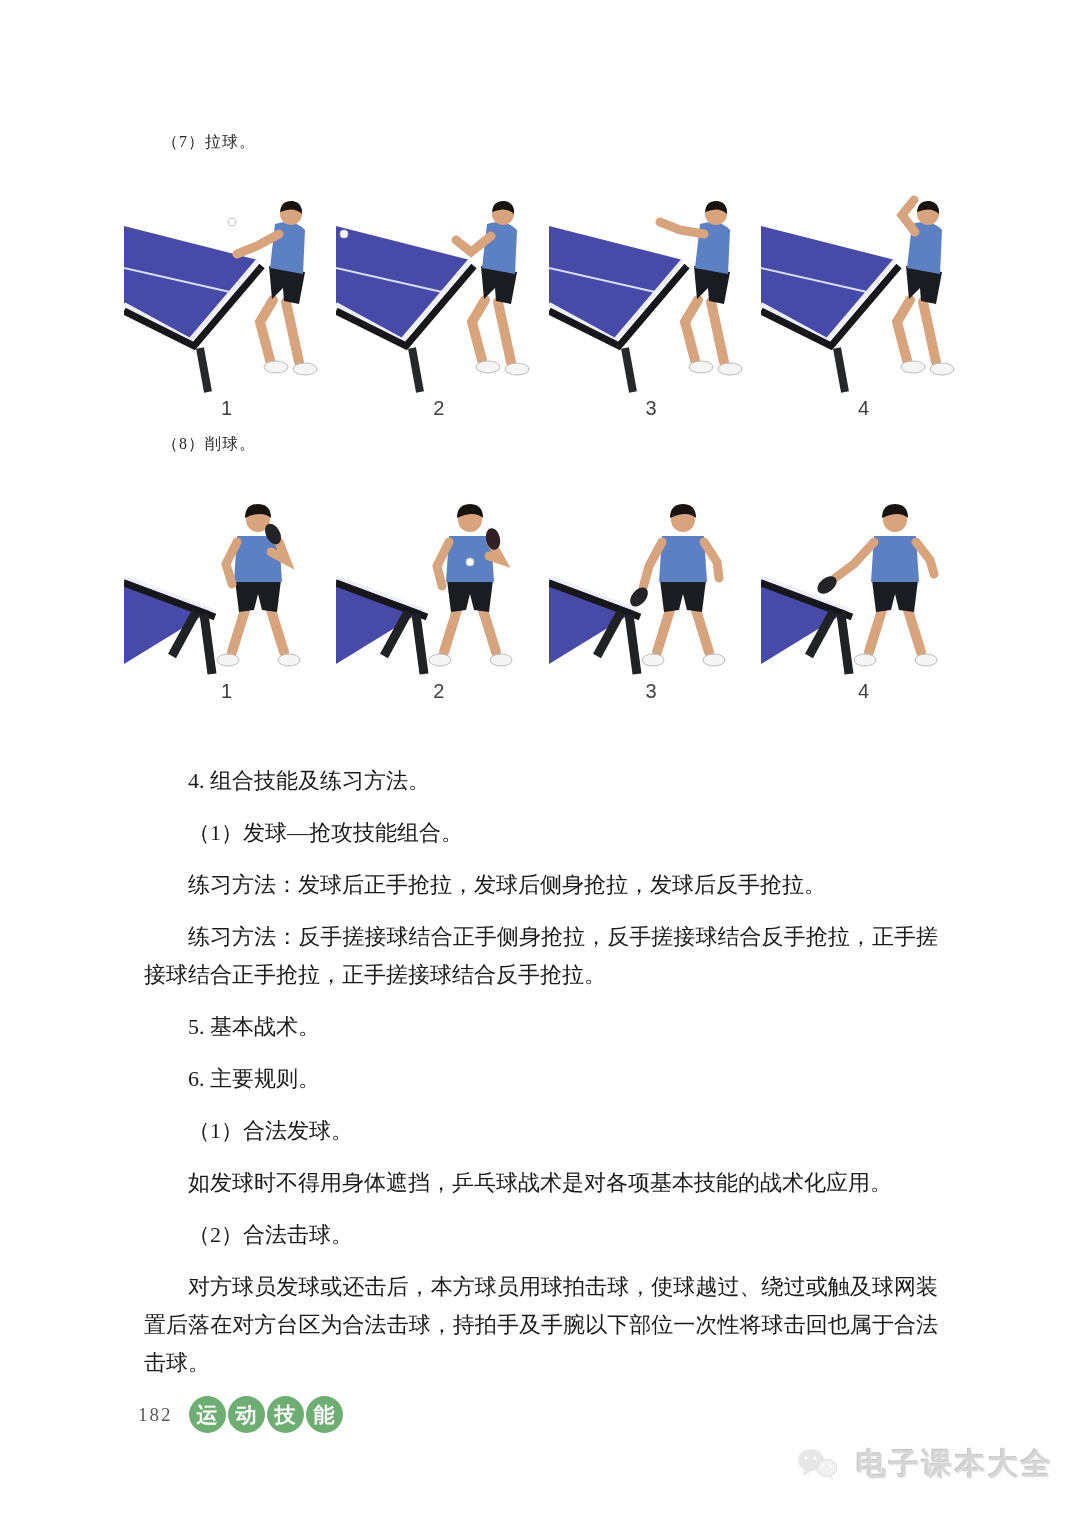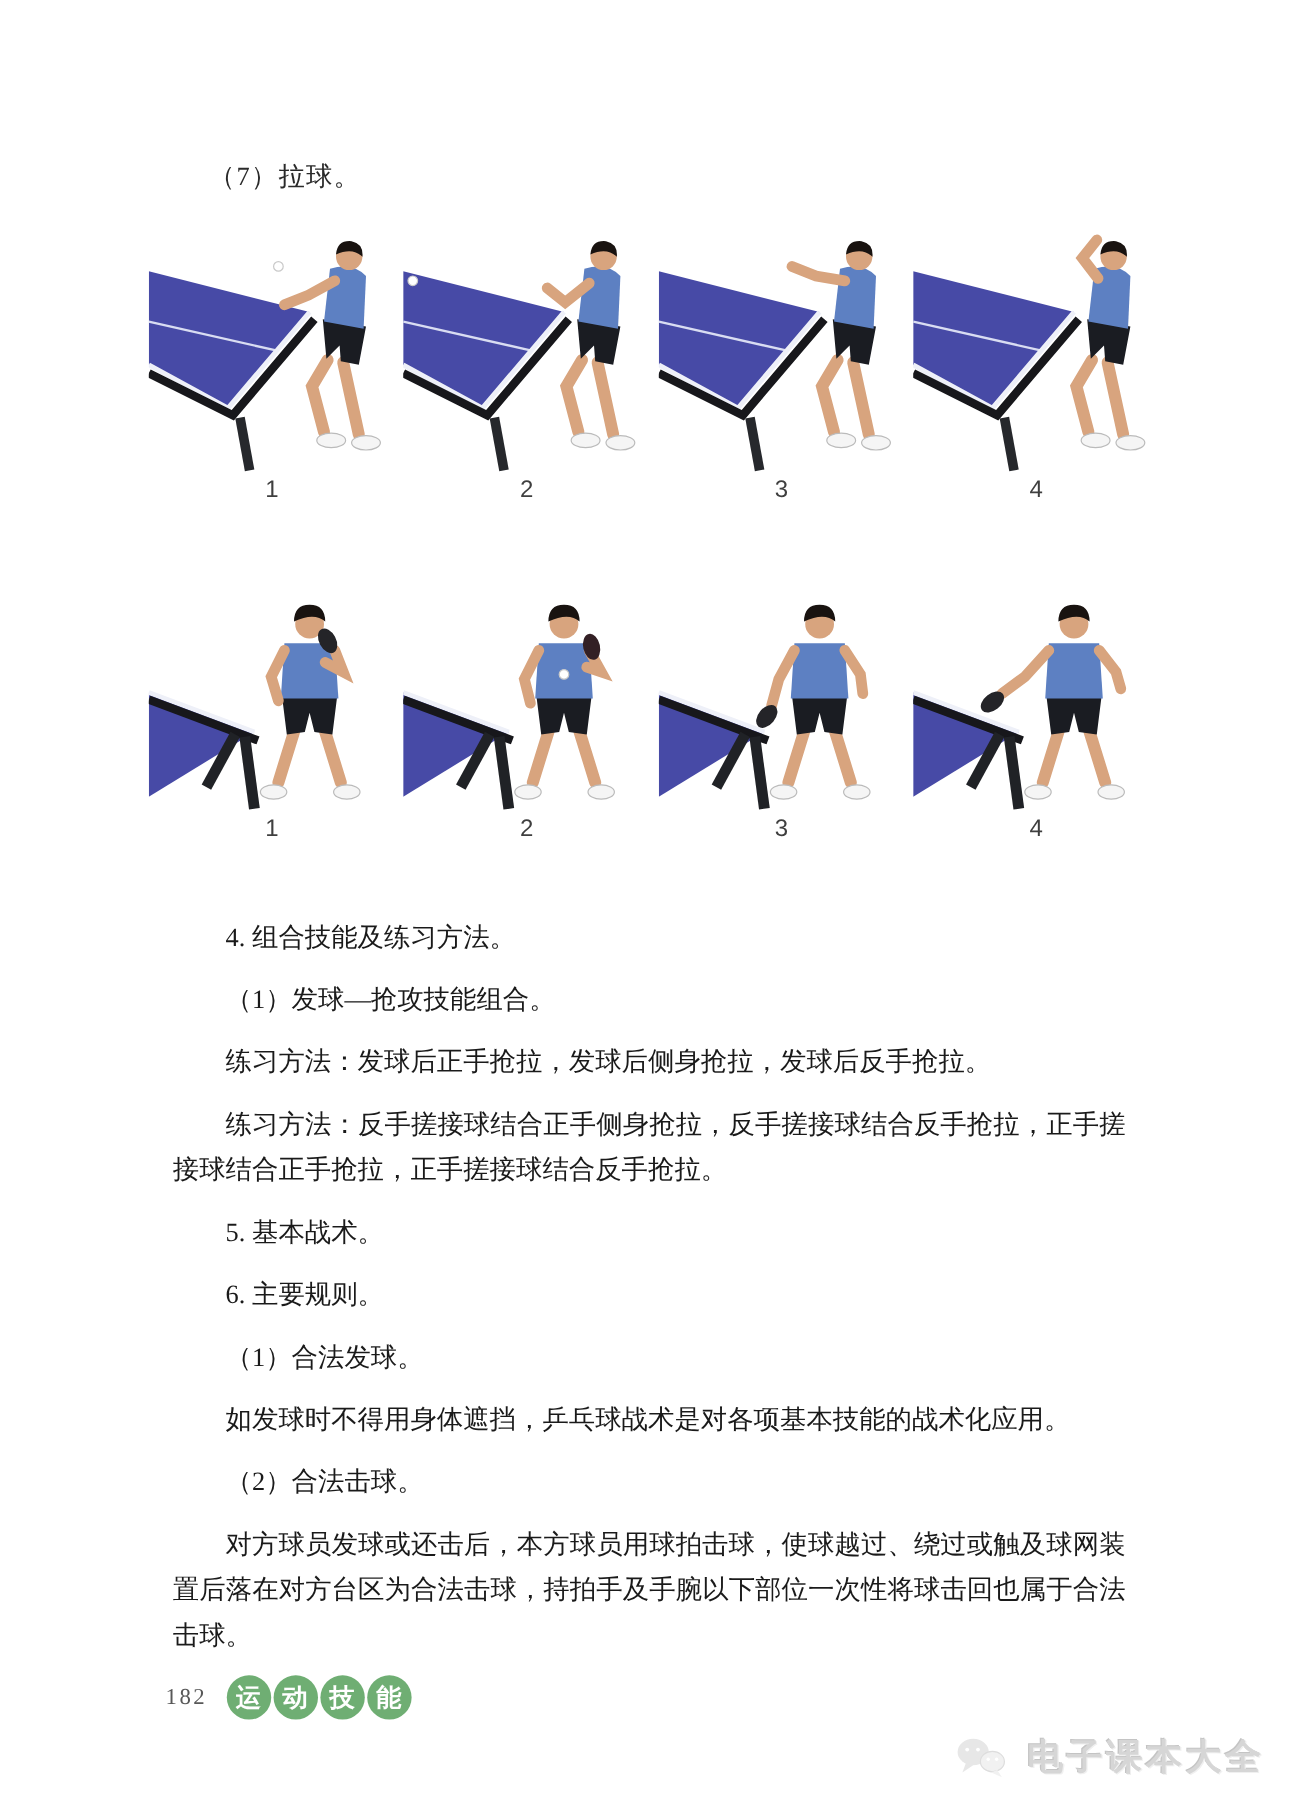--- a/index.html
+++ b/index.html
@@ -3,21 +3,21 @@
 <meta charset="utf-8">
 <style>
   * { margin:0; padding:0; box-sizing:border-box; }
   html,body { background:#ffffff; }
   .page {
     position:relative; width:1080px; height:1516px; background:#ffffff;
     font-family:"Liberation Serif","DejaVu Serif",serif; color:#1c1c1c; overflow:hidden;
   }
   .sec-heading {
     position:absolute; left:130px; width:830px;
-    font-size:22px; letter-spacing:1px; color:#2a2a2a; text-indent:2em;
+    font-size:16px; letter-spacing:1px; color:#2a2a2a; text-indent:2em;
   }
   .fig-row {
     position:absolute; left:124px; width:842px;
     display:flex; justify-content:space-between;
   }
   .fig { display:flex; flex-direction:column; align-items:center; }
   .fig-caption {
     font-family:"Liberation Sans","DejaVu Sans",sans-serif;
     font-size:20px; color:#3f3f3f; margin-top:3px;
   }
@@ -149,20 +149,21 @@
           <path d="M151,54 Q170,48 181,60 L179,104 L146,98 Z" fill="#5d80c2"></path>
           <circle cx="167" cy="44" r="11" fill="#d8a47e"></circle>
           <path d="M156,42 Q157,30 169,31 Q179,33 178,44 Q170,36 156,42 Z" fill="#191310"></path>
           <path d="M154,62 L141,45 L153,30" stroke="#d8a47e" stroke-width="9" stroke-linecap="round" fill="none"></path>
         </g>
       </svg>
       <figcaption class="fig-caption">4</figcaption>
     </figure>
   </div>
 
+  <div class="sec-heading" style="top:434px;">（8）削球。</div>
 
   <div class="fig-row" style="top:482px;">
 
     <figure class="fig">
       <svg width="205" height="195" viewBox="0 0 205 195">
         <g>
           <polygon points="0,95 88,128 0,182" fill="#474aa6"></polygon>
           <line x1="0" y1="95" x2="88" y2="128" stroke="#eef0f8" stroke-width="4"></line>
           <line x1="0" y1="101" x2="91" y2="135" stroke="#17171b" stroke-width="7"></line>
           <line x1="80" y1="132" x2="88" y2="192" stroke="#202226" stroke-width="9"></line>

